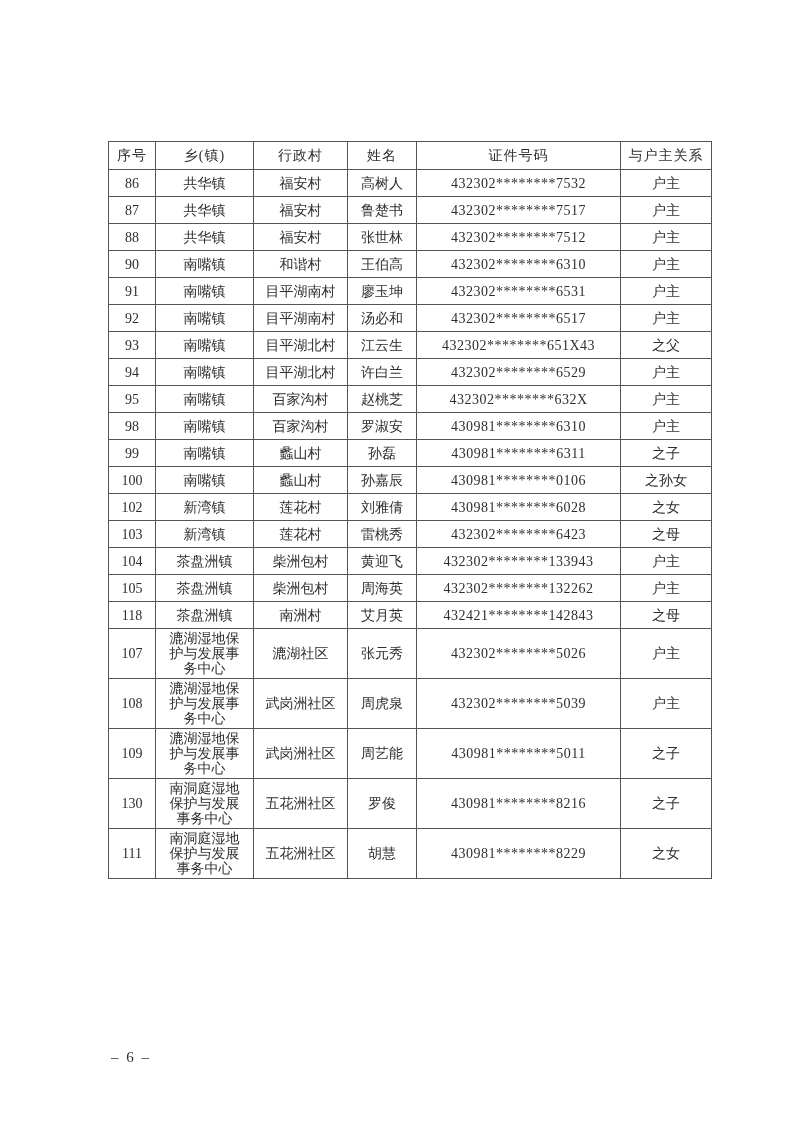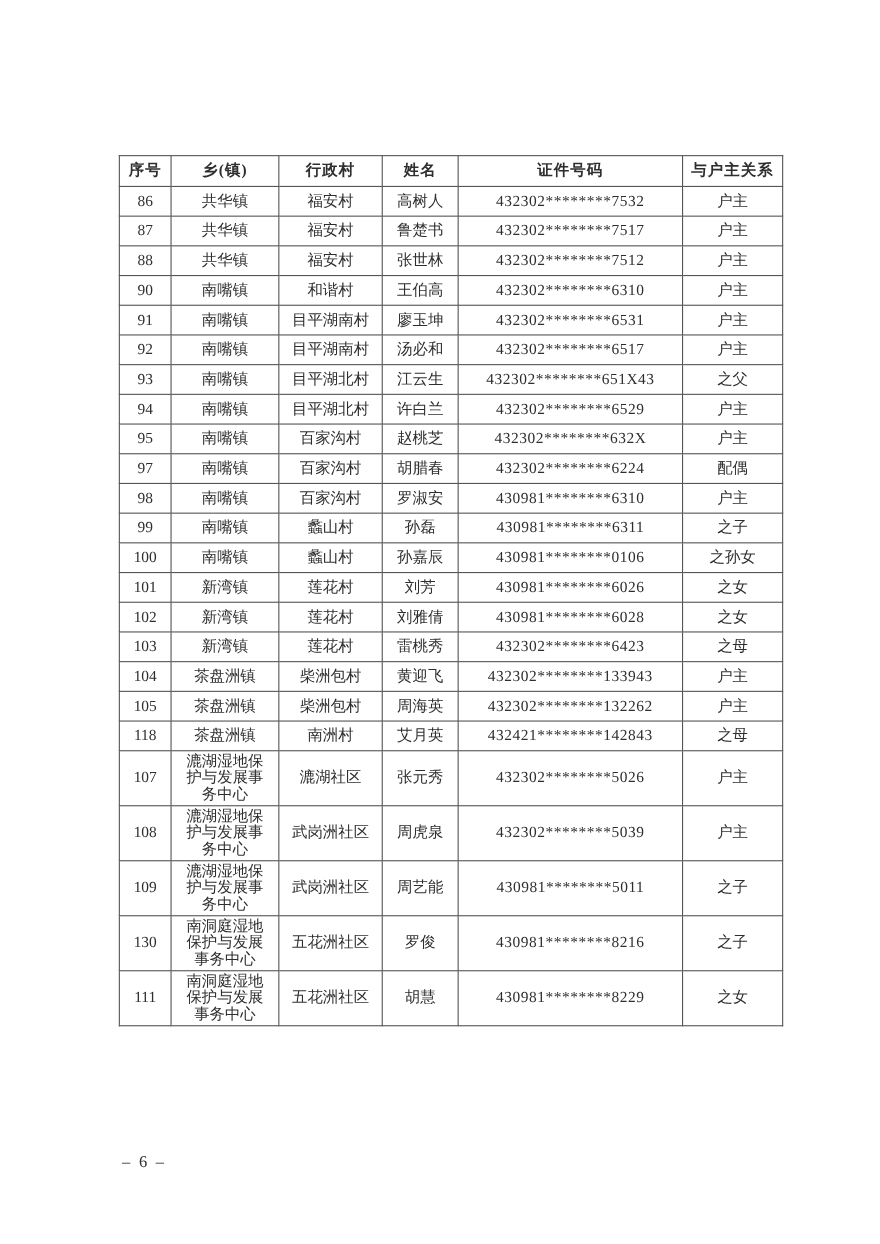--- a/index.html
+++ b/index.html
@@ -31,21 +31,21 @@
     text-align: center;
     vertical-align: middle;
     font-size: 14px;
     line-height: 15px;
     padding: 2px;
     overflow: hidden;
     word-break: break-all;
   }
   table.roster thead th {
     height: 28px;
-    font-weight: bold;
+    font-weight: normal;
     letter-spacing: 1px;
   }
   table.roster tbody td {
     height: 27px;
   }
   
   col.c-no       { width: 47px; }
   col.c-township { width: 98px; }
   col.c-village  { width: 94px; }
   col.c-name     { width: 69px; }
@@ -155,28 +155,20 @@
         </tr>
         <tr>
           <td class="col-no">95</td>
           <td class="col-township">南嘴镇</td>
           <td class="col-village">百家沟村</td>
           <td class="col-name">赵桃芝</td>
           <td class="col-id">432302********632X</td>
           <td class="col-relation">户主</td>
         </tr>
         <tr>
-          <td class="col-no">97</td>
-          <td class="col-township">南嘴镇</td>
-          <td class="col-village">百家沟村</td>
-          <td class="col-name">胡腊春</td>
-          <td class="col-id">432302********6224</td>
-          <td class="col-relation">配偶</td>
-        </tr>
-        <tr>
           <td class="col-no">98</td>
           <td class="col-township">南嘴镇</td>
           <td class="col-village">百家沟村</td>
           <td class="col-name">罗淑安</td>
           <td class="col-id">430981********6310</td>
           <td class="col-relation">户主</td>
         </tr>
         <tr>
           <td class="col-no">99</td>
           <td class="col-township">南嘴镇</td>
@@ -185,28 +177,20 @@
           <td class="col-id">430981********6311</td>
           <td class="col-relation">之子</td>
         </tr>
         <tr>
           <td class="col-no">100</td>
           <td class="col-township">南嘴镇</td>
           <td class="col-village">蠡山村</td>
           <td class="col-name">孙嘉辰</td>
           <td class="col-id">430981********0106</td>
           <td class="col-relation">之孙女</td>
-        </tr>
-        <tr>
-          <td class="col-no">101</td>
-          <td class="col-township">新湾镇</td>
-          <td class="col-village">莲花村</td>
-          <td class="col-name">刘芳</td>
-          <td class="col-id">430981********6026</td>
-          <td class="col-relation">之女</td>
         </tr>
         <tr>
           <td class="col-no">102</td>
           <td class="col-township">新湾镇</td>
           <td class="col-village">莲花村</td>
           <td class="col-name">刘雅倩</td>
           <td class="col-id">430981********6028</td>
           <td class="col-relation">之女</td>
         </tr>
         <tr>

